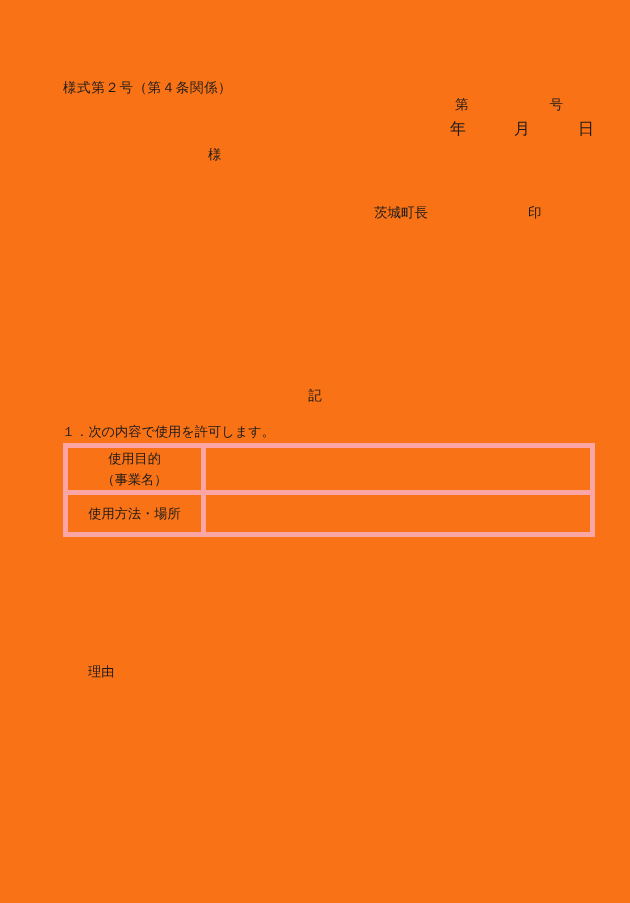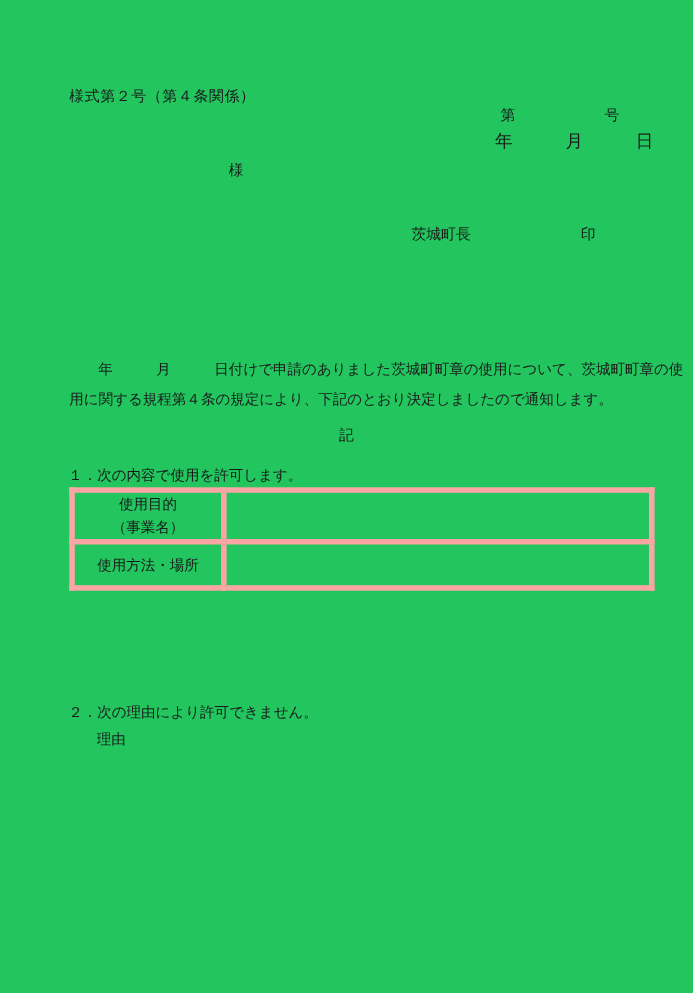--- a/index.html
+++ b/index.html
@@ -14,21 +14,21 @@
     position: relative;
     font-family: "Liberation Serif", "DejaVu Serif", serif;
     color: #1a1a1a;
     overflow: hidden;
   }
   .page {
     position: absolute;
     left: 0; top: 0;
     width: 630px;
     height: 903px;
-    background: #22c55e;
+    background: #f97316;
   }
   .abs { position: absolute; white-space: pre; }
 
   
   .form-no {
     left: 63px; top: 79px;
     font-size: 13.5px;
     letter-spacing: 0.6px;
   }
   .doc-number {
@@ -139,24 +139,20 @@
 
   <div class="abs doc-date">年　　　月　　　日</div>
 
   <div class="abs addressee">様</div>
 
   <div class="abs issuer">茨城町長</div>
 
   <div class="abs issuer-seal">印</div>
 
 
-  <div class="body-block">
-    <div class="body-line">　　年　　　月　　　日付けで申請のありました茨城町町章の使用について、茨城町町章の使</div>
-    <div class="body-line">用に関する規程第４条の規定により、下記のとおり決定しましたので通知します。</div>
-  </div>
 
   <div class="abs ki">記</div>
 
   <div class="abs item1">１．次の内容で使用を許可します。</div>
 
   <table class="perm-table">
     <tbody>
       <tr class="r1">
         <td class="label label-2line">
           <span>使用目的</span>
@@ -164,17 +160,16 @@
         </td>
         <td class="value"></td>
       </tr>
       <tr class="r2">
         <td class="label">使用方法・場所</td>
         <td class="value"></td>
       </tr>
     </tbody>
   </table>
 
-  <div class="abs item2">２．次の理由により許可できません。</div>
 
   <div class="abs reason-label">理由</div>
 
 </div>
 
 </body></html>

